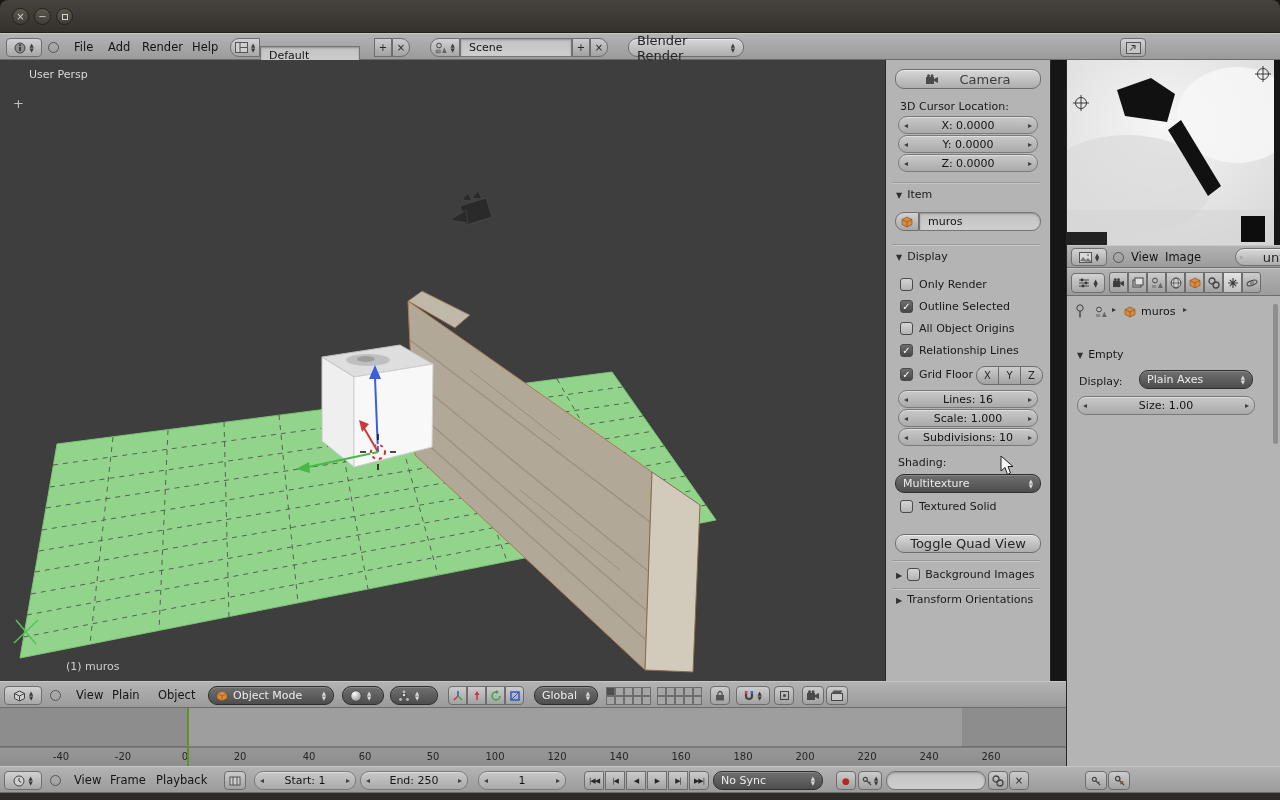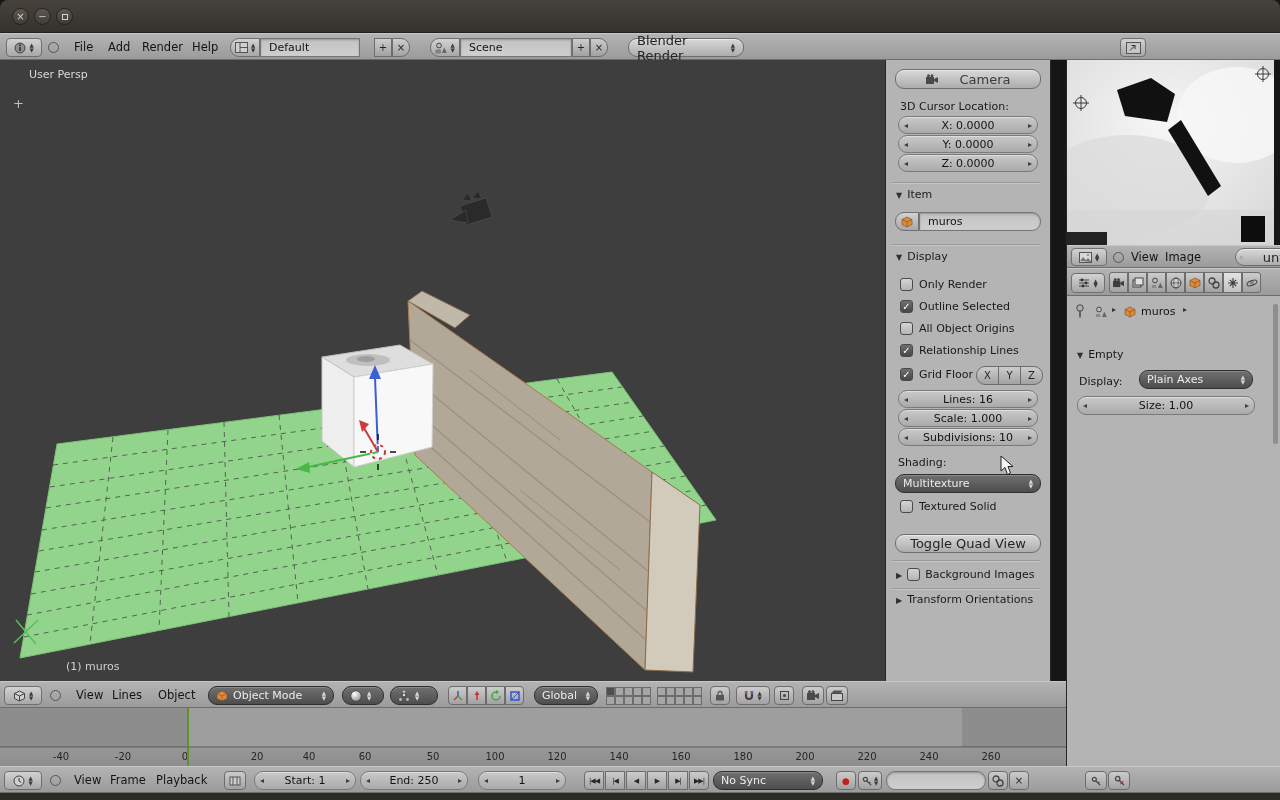--- a/index.html
+++ b/index.html
@@ -74,21 +74,21 @@
   <div class="menu" style="left:192px">Help</div>
 
   <div class="ebtn" style="left:230px;top:4px;width:30px;border-radius:9px 0 0 9px">
     <svg width="13" height="11" viewBox="0 0 13 11">
         <rect x=".5" y=".5" width="12" height="10" fill="#cfcfcf" stroke="#555"></rect>
         <line x1="5" y1=".5" x2="5" y2="10.5" stroke="#555"></line>
         <line x1="5" y1="5.5" x2="12.5" y2="5.5" stroke="#555"></line>
       </svg>
     <span class="updn"></span>
   </div>
-  <div class="tfield" style="left:260px;top:4px;width:100px">
+  <div class="tfield" style="left:260px;top:12px;width:100px">
       <span>Default</span>
     </div>
   <div class="sbtn" style="left:374px;top:4px;width:18px">
       <span>+</span>
     </div>
   <div class="sbtn" style="left:392px;top:4px;width:18px;border-radius:0 9px 9px 0">
       <span>×</span>
     </div>
 
   <div class="ebtn" style="left:430px;top:4px;width:30px;border-radius:9px 0 0 9px">
@@ -477,21 +477,21 @@
 <div class="a hbar" style="left:0;top:681px;width:1066px;height:27px">
   <div class="ebtn" style="left:4px;top:4px;width:38px">
     <svg width="13" height="12" viewBox="0 0 13 12">
         <path d="M6.5 1l5 2.5v5l-5 2.5-5-2.5v-5z" fill="#cfcfcf" stroke="#444"></path>
         <path d="M1.5 3.5l5 2.5 5-2.5M6.5 6v5" stroke="#444" fill="none"></path>
       </svg>
     <span class="updn"></span>
   </div>
   <div class="circ" style="left:50px;top:8px"></div>
   <div class="menu" style="left:76px">View</div>
-  <div class="menu" style="left:112px">Lines</div>
+  <div class="menu" style="left:112px">Plain</div>
   <div class="menu" style="left:158px">Object</div>
 
   <div class="dsel" style="left:208px;top:4px;width:126px">
     <svg width="12" height="12" viewBox="0 0 12 12">
         <path d="M6 1l5 2.5v5L6 11 1 8.5v-5z" fill="#dd8a3c" stroke="#7a4a1e" stroke-width=".6"></path>
         <path d="M1 3.5L6 6l5-2.5M6 6v5" stroke="#7a4a1e" stroke-width=".6" fill="none"></path>
       </svg>
     <span class="grow">Object Mode</span>
     <span class="updn"></span>
   </div>
@@ -608,21 +608,21 @@
 </div>
 
 <div class="a" style="left:0;top:708px;width:1066px;height:39px;background:#9e9e9e;border-bottom:1px solid #7c7c7c">
   <div class="a" style="left:0;top:0;width:188px;height:39px;background:rgba(0,0,0,.10)"></div>
   <div class="a" style="left:962px;top:0;width:104px;height:39px;background:rgba(0,0,0,.10)"></div>
 </div>
 <div class="a" style="left:0;top:747px;width:1066px;height:19px;background:linear-gradient(#979797,#8d8d8d);border-top:1px solid #7b7b7b">
   <span class="rnum" style="left:61px">-40</span>
   <span class="rnum" style="left:123px">-20</span>
   <span class="rnum" style="left:185px">0</span>
-  <span class="rnum" style="left:257px">20</span>
+  <span class="rnum" style="left:240px">20</span>
   <span class="rnum" style="left:309px">40</span>
   <span class="rnum" style="left:365px">60</span>
   <span class="rnum" style="left:433px">50</span>
   <span class="rnum" style="left:495px">100</span>
   <span class="rnum" style="left:557px">120</span>
   <span class="rnum" style="left:619px">140</span>
   <span class="rnum" style="left:681px">160</span>
   <span class="rnum" style="left:743px">180</span>
   <span class="rnum" style="left:805px">200</span>
   <span class="rnum" style="left:867px">220</span>

